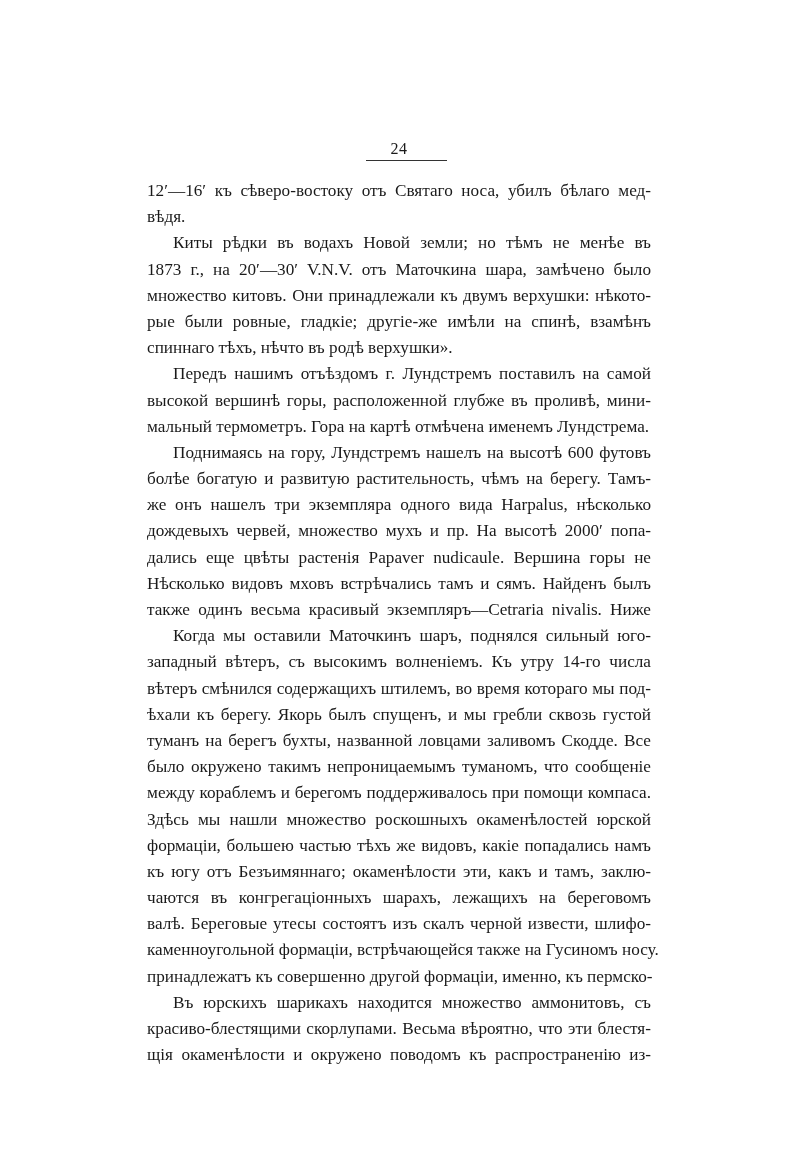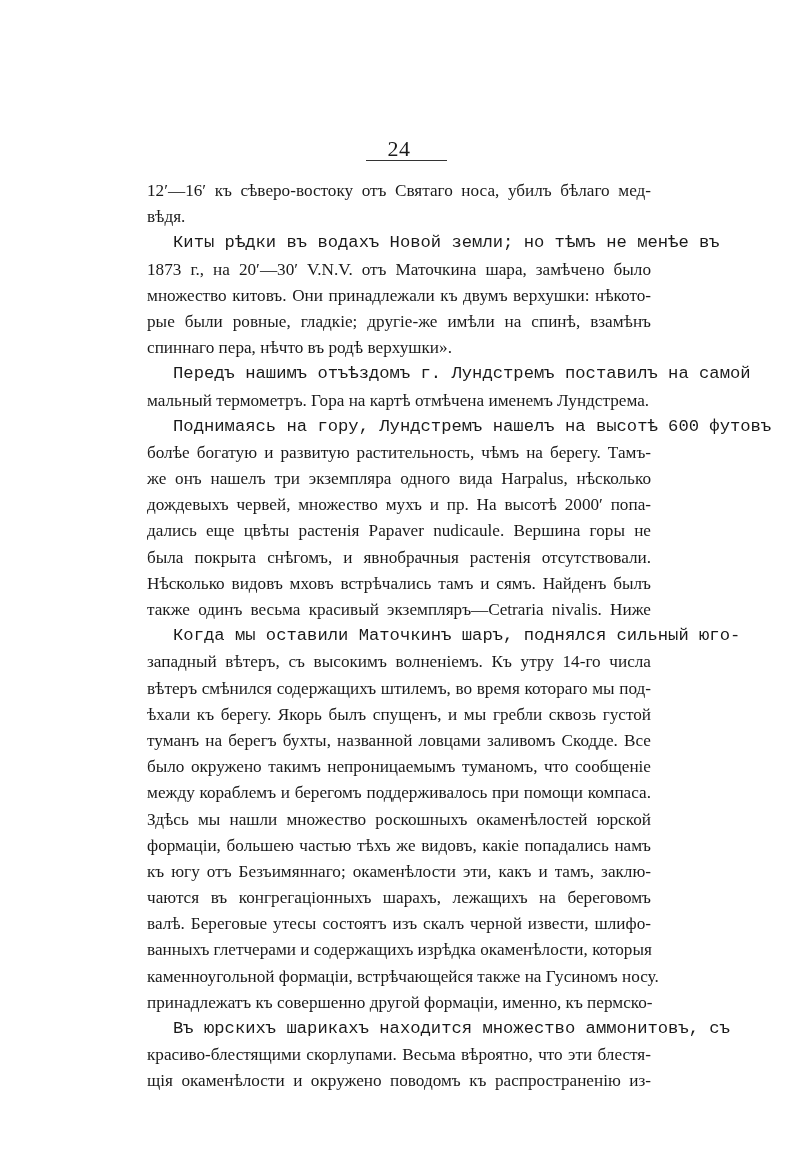--- a/index.html
+++ b/index.html
@@ -20,21 +20,21 @@
       left: 147px;
       top: 0;
       width: 504px;
     }
     .page-number {
       position: absolute;
       left: 0;
       width: 504px;
       top: 139px;
       text-align: center;
-      font-size: 22px;
+      font-size: 16px;
       line-height: 20px;
       letter-spacing: 0.5px;
     }
     .page-rule {
       position: absolute;
       left: 219px;
       width: 81px;
       top: 160px;
       height: 0;
       border-top: 1px solid #333;
@@ -52,69 +52,67 @@
       white-space: nowrap;
       text-align: justify;
       text-align-last: justify;
       height: 26.2px;
     }
     .line.last {
       text-align-last: left;
     }
     .line.indent {
       padding-left: 26px;
-      font-family: Liberation Mono, monospace;
     }
   </style>
 </head>
 <body>
 
 <div class="page">
   <div class="page-number">24</div>
   <div class="page-rule"></div>
   <div class="body-text" id="body-text">
       <div>
         <span class="line">12′—16′ къ сѣверо-востоку отъ Святаго носа, убилъ бѣлаго мед-</span>
         <span class="line last">вѣдя.</span>
       </div>
       <div>
         <span class="line indent">Киты рѣдки въ водахъ Новой земли; но тѣмъ не менѣе въ</span>
         <span class="line">1873 г., на 20′—30′ V.N.V. отъ Маточкина шара, замѣчено было</span>
         <span class="line">множество китовъ. Они принадлежали къ двумъ верхушки: нѣкото-</span>
         <span class="line">рые были ровные, гладкіе; другіе-же имѣли на спинѣ, взамѣнъ</span>
-        <span class="line last">спиннаго пера, нѣчто въ родѣ верхушки».</span>
+        <span class="line last">спиннаго тѣхъ, нѣчто въ родѣ верхушки».</span>
       </div>
       <div>
         <span class="line indent">Передъ нашимъ отъѣздомъ г. Лундстремъ поставилъ на самой</span>
+        <span class="line">высокой вершинѣ горы, расположенной глубже въ проливѣ, мини-</span>
         <span class="line last">мальный термометръ. Гора на картѣ отмѣчена именемъ Лундстрема.</span>
       </div>
       <div>
         <span class="line indent">Поднимаясь на гору, Лундстремъ нашелъ на высотѣ 600 футовъ</span>
         <span class="line">болѣе богатую и развитую растительность, чѣмъ на берегу. Тамъ-</span>
         <span class="line">же онъ нашелъ три экземпляра одного вида Harpalus, нѣсколько</span>
         <span class="line">дождевыхъ червей, множество мухъ и пр. На высотѣ 2000′ попа-</span>
         <span class="line">дались еще цвѣты растенія Papaver nudicaule. Вершина горы не</span>
-        <span class="line">была покрыта снѣгомъ, и явнобрачныя растенія отсутствовали.</span>
         <span class="line">Нѣсколько видовъ мховъ встрѣчались тамъ и сямъ. Найденъ былъ</span>
         <span class="line">также одинъ весьма красивый экземпляръ—Cetraria nivalis. Ниже</span>
       </div>
       <div>
         <span class="line indent">Когда мы оставили Маточкинъ шаръ, поднялся сильный юго-</span>
         <span class="line">западный вѣтеръ, съ высокимъ волненіемъ. Къ утру 14-го числа</span>
         <span class="line">вѣтеръ смѣнился содержащихъ штилемъ, во время котораго мы под-</span>
         <span class="line">ѣхали къ берегу. Якорь былъ спущенъ, и мы гребли сквозь густой</span>
         <span class="line">туманъ на берегъ бухты, названной ловцами заливомъ Скодде. Все</span>
         <span class="line">было окружено такимъ непроницаемымъ туманомъ, что сообщеніе</span>
         <span class="line">между кораблемъ и берегомъ поддерживалось при помощи компаса.</span>
         <span class="line">Здѣсь мы нашли множество роскошныхъ окаменѣлостей юрской</span>
         <span class="line">формаціи, большею частью тѣхъ же видовъ, какіе попадались намъ</span>
         <span class="line">къ югу отъ Безъимяннаго; окаменѣлости эти, какъ и тамъ, заклю-</span>
         <span class="line">чаются въ конгрегаціонныхъ шарахъ, лежащихъ на береговомъ</span>
         <span class="line">валѣ. Береговые утесы состоятъ изъ скалъ черной извести, шлифо-</span>
-        <span class="line">ванныхъ глетчерами и содержащихъ изрѣдка окаменѣлости, которыя</span>
         <span class="line last">каменноугольной формаціи, встрѣчающейся также на Гусиномъ носу.</span>
         <span class="line">принадлежатъ къ совершенно другой формаціи, именно, къ пермско-</span>
       </div>
       <div>
         <span class="line indent">Въ юрскихъ шарикахъ находится множество аммонитовъ, съ</span>
         <span class="line">красиво-блестящими скорлупами. Весьма вѣроятно, что эти блестя-</span>
         <span class="line">щія окаменѣлости и окружено поводомъ къ распространенію из-</span>
       </div>
     </div>
 </div>

